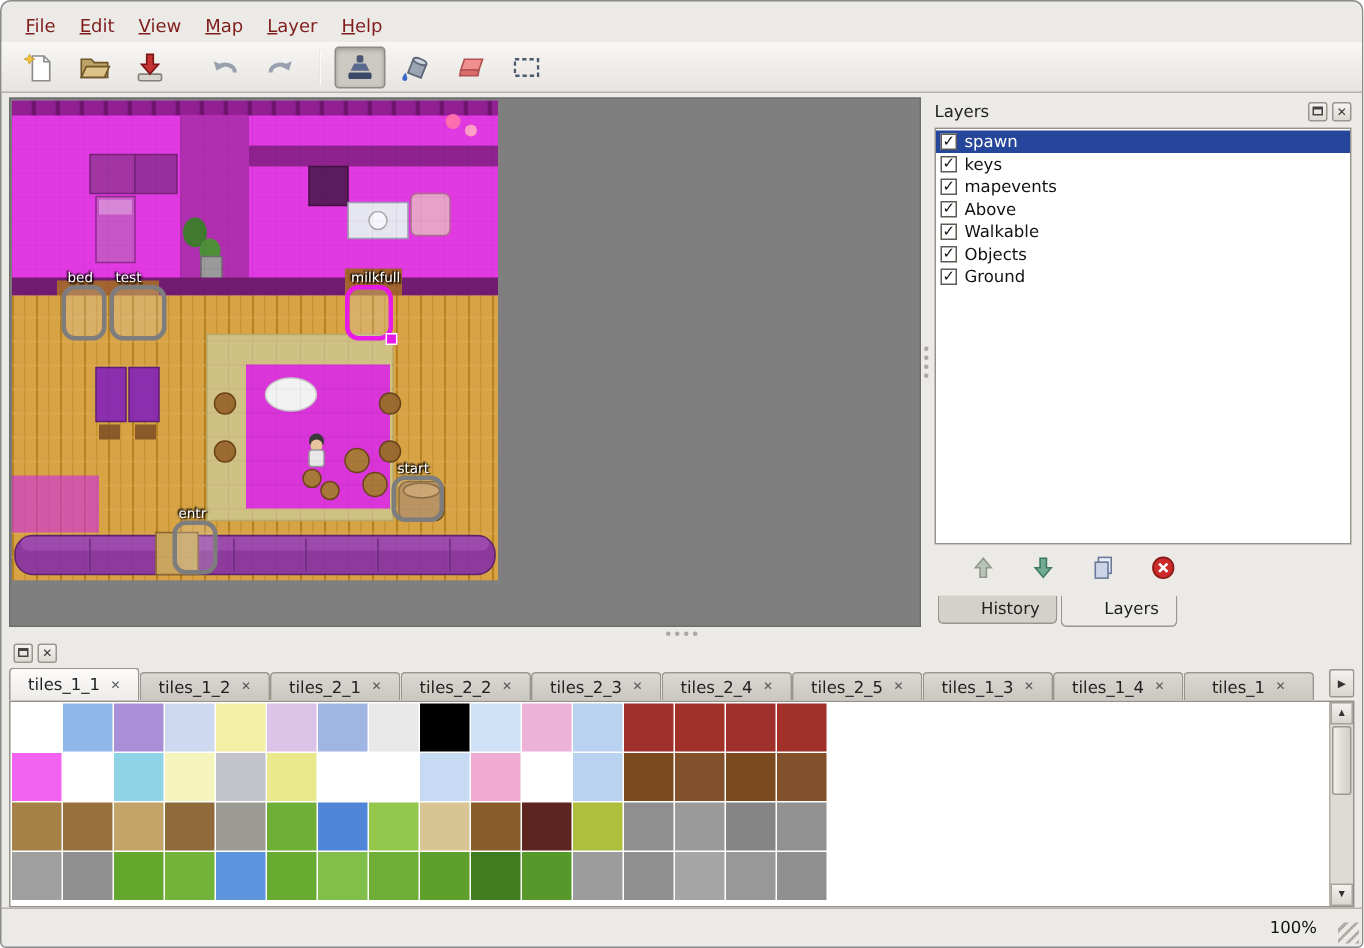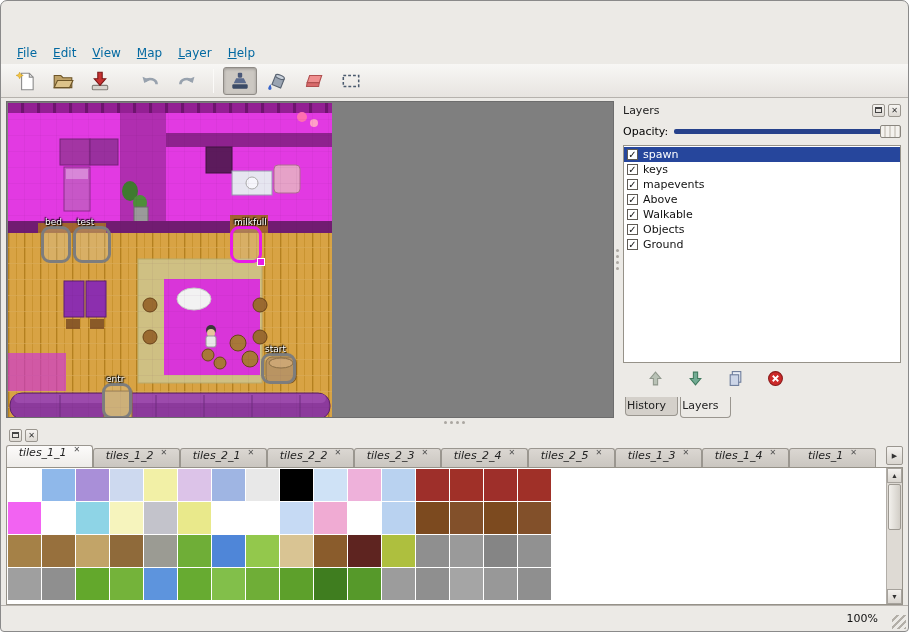--- a/index.html
+++ b/index.html
@@ -1,21 +1,21 @@
 <!DOCTYPE html>
 <html style="--ui-bg: #eceae6; --selection-blue: #26469c; --object-selected: #e81ae8; --opacity-track: #26418b;"><head>
 <meta charset="utf-8">
 <style>
   html,body{margin:0;padding:0;background:#ffffff;font-family:"DejaVu Sans","Liberation Sans",sans-serif;}
   *{box-sizing:border-box;}
   .window{width:909px;height:632px;border:1px solid #8a8a8a;border-radius:7px 7px 4px 4px;
     background:var(--ui-bg,#eceae6);display:flex;flex-direction:column;overflow:hidden;padding-top:5px;}
 
   
-  .menubar{height:22px;display:flex;align-items:center;padding-left:8px;font-size:12px;color:#0369a1;margin-top:36px;}
+  .menubar{height:22px;display:flex;align-items:center;padding-left:8px;font-size:12px;color:#7f1d1d;}
   .menu-item{padding:3px 8px;border-radius:2px;cursor:default;}
 
   
   .toolbar{height:34px;display:flex;align-items:center;gap:3px;padding-left:8px;
     background:linear-gradient(#f8f7f5,#e7e4e0);border-bottom:1px solid #b6b2ad;flex:none;}
   .tb{width:34px;height:28px;display:flex;align-items:center;justify-content:center;
     border:1px solid transparent;border-radius:3px;background:transparent;padding:0;}
   .tb svg{display:block;}
   .tb.active{background:#ccc8c2;border:1px solid #8f8b86;box-shadow:inset 0 1px 3px rgba(0,0,0,.25);}
   .tb-gap{width:10px;}
@@ -55,30 +55,30 @@
   .layer-list{flex:1;border:1px solid #969289;background:#fff;margin-top:3px;overflow:hidden;font-size:11px;padding-top:1px;min-height:0;}
   .layer-row{height:15px;display:flex;align-items:center;gap:5px;padding-left:3px;color:#111;}
   .layer-row.selected{background:var(--selection-blue,#26469c);color:#fff;}
   .cb{width:11px;height:11px;border:1px solid #5f5b55;background:#fff;flex:none;display:flex;align-items:center;justify-content:center;}
   .cb span{font-size:10px;line-height:10px;color:#111;}
 
   .layer-btns{height:34px;display:flex;align-items:center;gap:16px;padding-left:20px;flex:none;}
   .lb{width:24px;height:24px;display:flex;align-items:center;justify-content:center;border:none;background:transparent;padding:0;}
 
   .panel-tabs{height:21px;display:flex;gap:2px;padding-left:2px;flex:none;}
-  .ptab{padding:2px 11px 0 1px;font-size:11px;border:1px solid #9a968f;border-top:none;
+  .ptab{padding:2px 11px 0 28px;font-size:11px;border:1px solid #9a968f;border-top:none;
     border-radius:0 0 4px 4px;background:#d4d0ca;color:#222;height:19px;}
   .ptab.active{background:var(--ui-bg,#eceae6);height:21px;}
 
   
   .bottom-panel{flex:none;display:flex;flex-direction:column;margin:1px 5px 0 5px;}
   .tabbar{height:24px;position:relative;display:flex;align-items:flex-end;overflow:hidden;padding-right:20px;flex:none;}
-  .ttab{width:87px;flex:none;height:19px;margin-top:3px;display:flex;justify-content:center;gap:7px;
+  .ttab{width:87px;flex:none;height:19px;margin-top:3px;display:flex;align-items:center;justify-content:center;gap:7px;
     font-size:11px;color:#222;border:1px solid #9a968f;border-bottom:none;border-radius:3px 3px 0 0;
-    background:linear-gradient(#dbd7d2,#cac6c0);overflow:hidden;white-space:nowrap;font-style:italic;}
+    background:linear-gradient(#dbd7d2,#cac6c0);overflow:hidden;white-space:nowrap;}
   .ttab.active{background:linear-gradient(#fcfbfa,#eeece9);height:22px;margin-top:0;}
   .tclose{font-size:8px;color:#555;line-height:8px;}
   .tab-scroll{position:absolute;right:0;bottom:2px;width:17px;height:19px;border:1px solid #9a968f;border-radius:2px;
     background:linear-gradient(#f4f2ef,#d9d5cf);font-size:7px;color:#333;display:flex;align-items:center;justify-content:center;padding:0;}
 
   .tile-wrap{height:138px;border:1px solid #969289;background:#fff;position:relative;overflow:hidden;flex:none;}
   .tileset-grid{position:absolute;left:1px;top:1px;display:grid;grid-template-columns:repeat(16,33px);gap:1px;}
   .tile{width:33px;height:32px;}
 
   .vscroll{position:absolute;right:0;top:0;bottom:0;width:16px;background:#dedad4;border-left:1px solid #b2aea8;
@@ -277,48 +277,41 @@
       <div class="map-object" style="left:66px;top:124px;width:30px;height:37px;padding-left:32px;">
         <span class="obj-label">test</span>
       </div>
       <div class="map-object selected" style="left:223px;top:124px;width:32px;height:37px;">
         <span class="obj-label">milkfull</span>
         <span class="obj-handle"></span>
       </div>
       <div class="map-object" style="left:254px;top:251px;width:35px;height:31px;">
         <span class="obj-label">start</span>
       </div>
-      <div class="map-object" style="left:95px;top:281px;width:30px;height:36px;">
+      <div class="map-object" style="left:108px;top:281px;width:30px;height:36px;">
         <span class="obj-label">entr</span>
       </div>
     </div>
 
     <div class="vsplitter">
         <i></i>
         <i></i>
         <i></i>
         <i></i>
       </div>
 
     <div class="right-panel">
       <div class="panel-header">
         <span class="panel-title">Layers</span>
         <button class="ph-btn">
             <span class="float-glyph"></span>
           </button>
         <button class="ph-btn">
             <span>✕</span>
           </button>
-      </div>
-      <div class="opacity-row">
-        <span>Opacity:</span>
-        <div class="slider">
-          <div class="slider-track"></div>
-          <div class="slider-handle"></div>
-        </div>
       </div>
       <div class="layer-list">
         <div class="layer-row selected">
           <span class="cb">
               <span>✓</span>
             </span>
           <span>spawn</span>
         </div>
         <div class="layer-row">
           <span class="cb">

